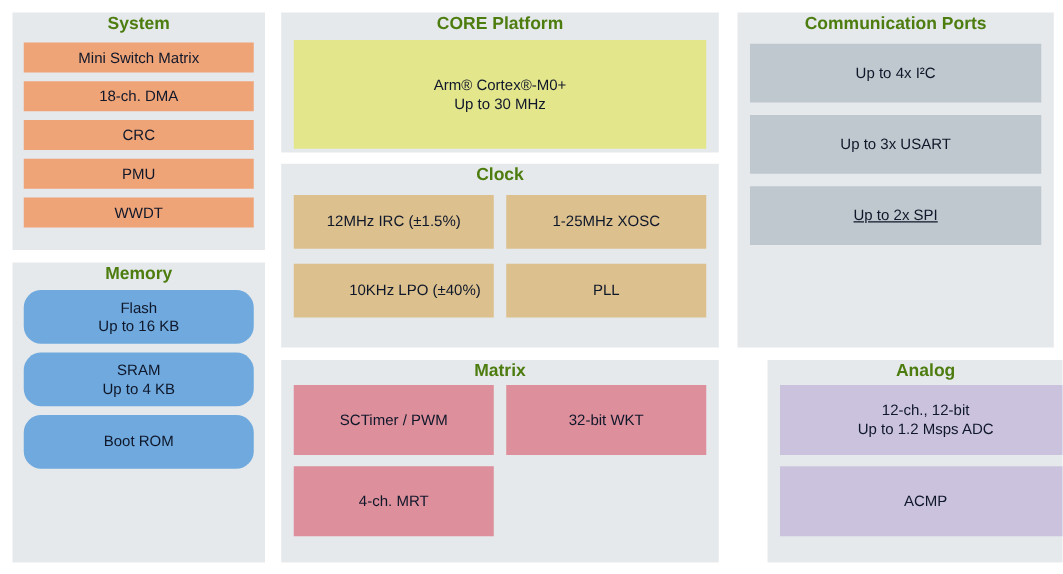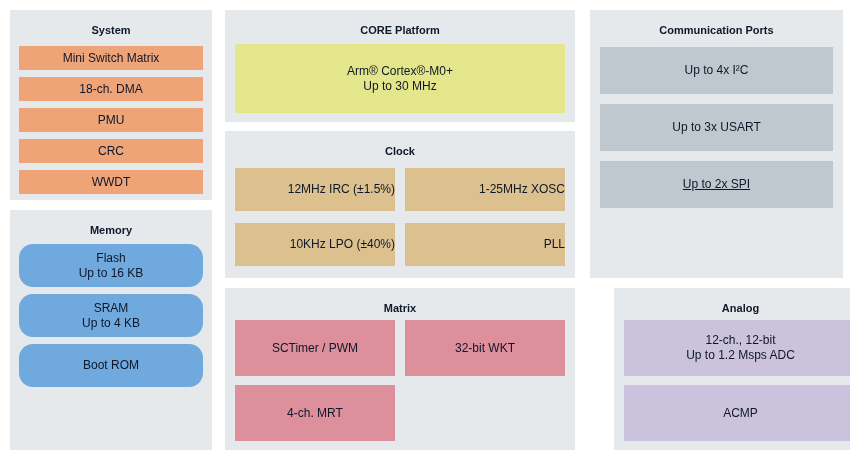--- a/index.html
+++ b/index.html
@@ -12,26 +12,25 @@
     overflow:hidden;
   }
   .stage { position:absolute; inset:0; }
   .panel {
     position:absolute;
     background:#e5e9ec;
     box-sizing:border-box;
   }
   .panel h2 {
     margin:0;
-    padding-top:12px;
-    font-size:11px;
+    font-size:14px;
     line-height:17px;
     font-weight:bold;
     text-align:center;
-    color:#0f172a;
+    color:#4d7c0f;
   }
   .items {
     display:flex;
     flex-direction:column;
     box-sizing:border-box;
   }
   .block {
     display:flex;
     flex-direction:column;
     align-items:center;
@@ -46,25 +45,25 @@
   #p-system { left:10px; top:10px; width:202px; height:190px; }
   #p-system .items { gap:7px; padding:7px 9px 0; }
   #p-system .block { height:24px; }
   
   #p-memory { left:10px; top:210px; width:202px; height:240px; }
   #p-memory .items { gap:7px; padding:5px 9px 0; }
   #p-memory .block { height:43px;border-radius:14px; }
   
   #p-core { left:225px; top:10px; width:350px; height:112px; }
   #p-core .items { padding:5px 10px 0; }
-  #p-core .block { height:69px; }
+  #p-core .block { height:87px; }
   
   #p-clock { left:225px; top:131px; width:350px; height:147px; }
   #p-clock .items { display:grid; grid-template-columns:1fr 1fr; gap:12px 10px; padding:8px 10px 0; }
-  #p-clock .block { height:43px;align-items:flex-end; }
+  #p-clock .block { height:43px; }
   
   #p-timers { left:225px; top:288px; width:350px; height:162px; }
   #p-timers .items { display:grid; grid-template-columns:1fr 1fr; gap:9px 10px; padding:3px 10px 0; }
   #p-timers .block { height:56px; }
   
   #p-comm { left:590px; top:10px; width:253px; height:268px; }
   #p-comm .items { gap:10px; padding:8px 10px 0; }
   #p-comm .block { height:47px; }
   
   #p-analog { left:614px; top:288px; width:253px; height:162px; }
@@ -79,24 +78,24 @@
   <section class="panel" id="p-system" style="background: rgb(229, 233, 236);">
     <h2>System</h2>
     <div class="items">
       <div class="block" style="background: rgb(239, 164, 120);">
         <span>Mini Switch Matrix</span>
       </div>
       <div class="block" style="background: rgb(239, 164, 120);">
         <span>18-ch. DMA</span>
       </div>
       <div class="block" style="background: rgb(239, 164, 120);">
-        <span>PMU</span>
+        <span>CRC</span>
       </div>
       <div class="block" style="background: rgb(239, 164, 120);">
-        <span>CRC</span>
+        <span>PMU</span>
       </div>
       <div class="block" style="background: rgb(239, 164, 120);">
         <span>WWDT</span>
       </div>
     </div>
   </section>
 
   <section class="panel" id="p-memory" style="background: rgb(229, 233, 236);">
     <h2>Memory</h2>
     <div class="items">

